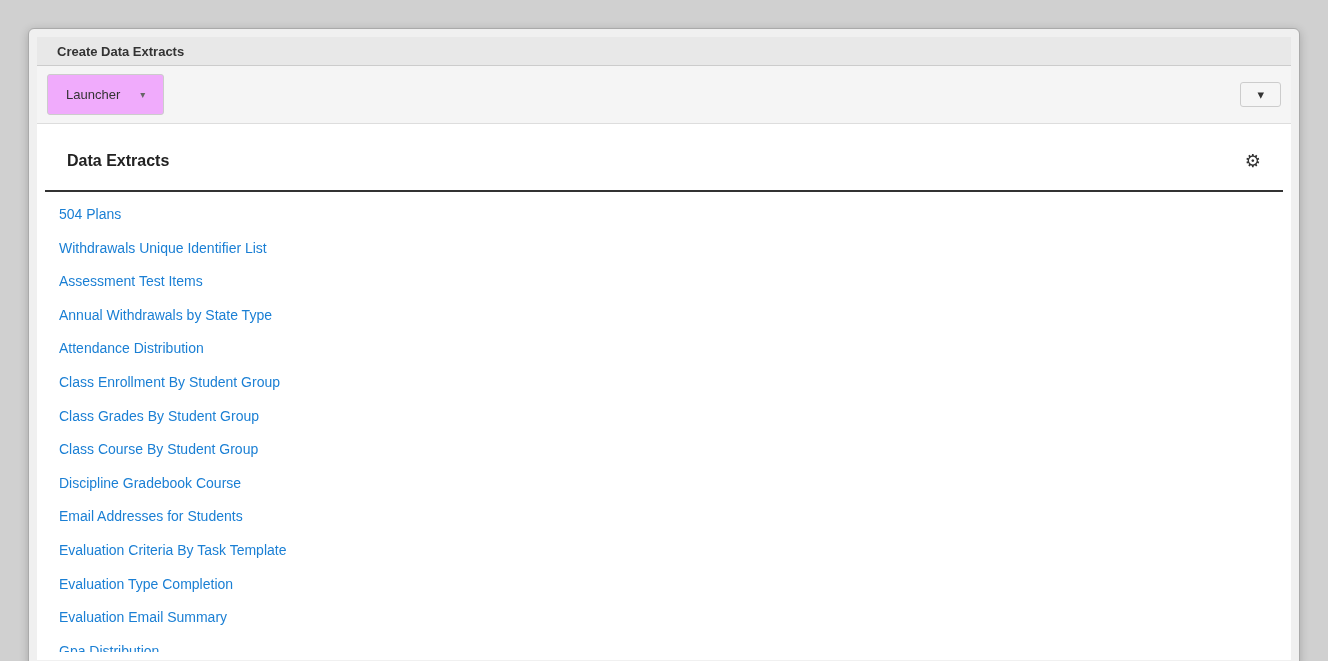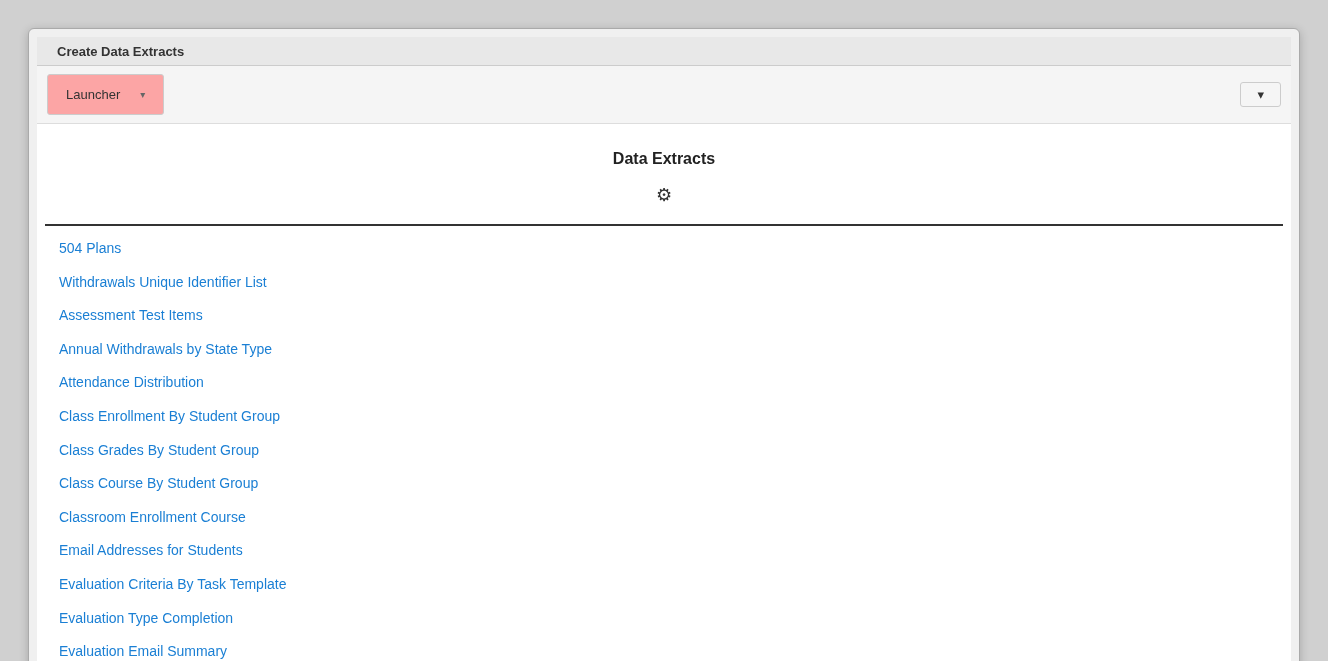--- a/index.html
+++ b/index.html
@@ -43,21 +43,21 @@
     .toolbar {
       background: #f5f5f5;
       border-bottom: 1px solid #ddd;
       padding: 8px 10px;
       display: flex;
       align-items: center;
       justify-content: space-between;
     }
 
     .launcher-btn {
-      background: #fca5a5;
+      background: #f0abfc;
       border: 1px solid #ccc;
       border-radius: 3px;
       padding: 4px 10px;
       font-size: 13px;
       color: #333;
       cursor: pointer;
       display: flex;
       align-items: center;
       gap: 4px;
     }
@@ -81,21 +81,20 @@
       background: #fff;
       margin: 0;
     }
 
     .content-header {
       padding: 10px 14px;
       display: flex;
       align-items: center;
       justify-content: space-between;
       border-bottom: 2px solid #333;
-      flex-direction: column;
     }
 
     .content-header-title {
       font-size: 16px;
       font-weight: 600;
       color: #222;
     }
 
     .gear-icon {
       font-size: 18px;
@@ -169,21 +168,21 @@
 
     <div class="list-container">
     <div class="list-item">504 Plans</div>
         <div class="list-item">Withdrawals Unique Identifier List</div>
         <div class="list-item">Assessment Test Items</div>
         <div class="list-item">Annual Withdrawals by State Type</div>
         <div class="list-item">Attendance Distribution</div>
         <div class="list-item">Class Enrollment By Student Group</div>
         <div class="list-item">Class Grades By Student Group</div>
         <div class="list-item">Class Course By Student Group</div>
-        <div class="list-item">Classroom Enrollment Course</div>
+        <div class="list-item">Discipline Gradebook Course</div>
         <div class="list-item">Email Addresses for Students</div>
         <div class="list-item">Evaluation Criteria By Task Template</div>
         <div class="list-item">Evaluation Type Completion</div>
         <div class="list-item">Evaluation Email Summary</div>
         <div class="list-item">Gpa Distribution</div>
         <div class="list-item">Gradebook Grades</div>
       </div>
 
   </div>
 </div>

